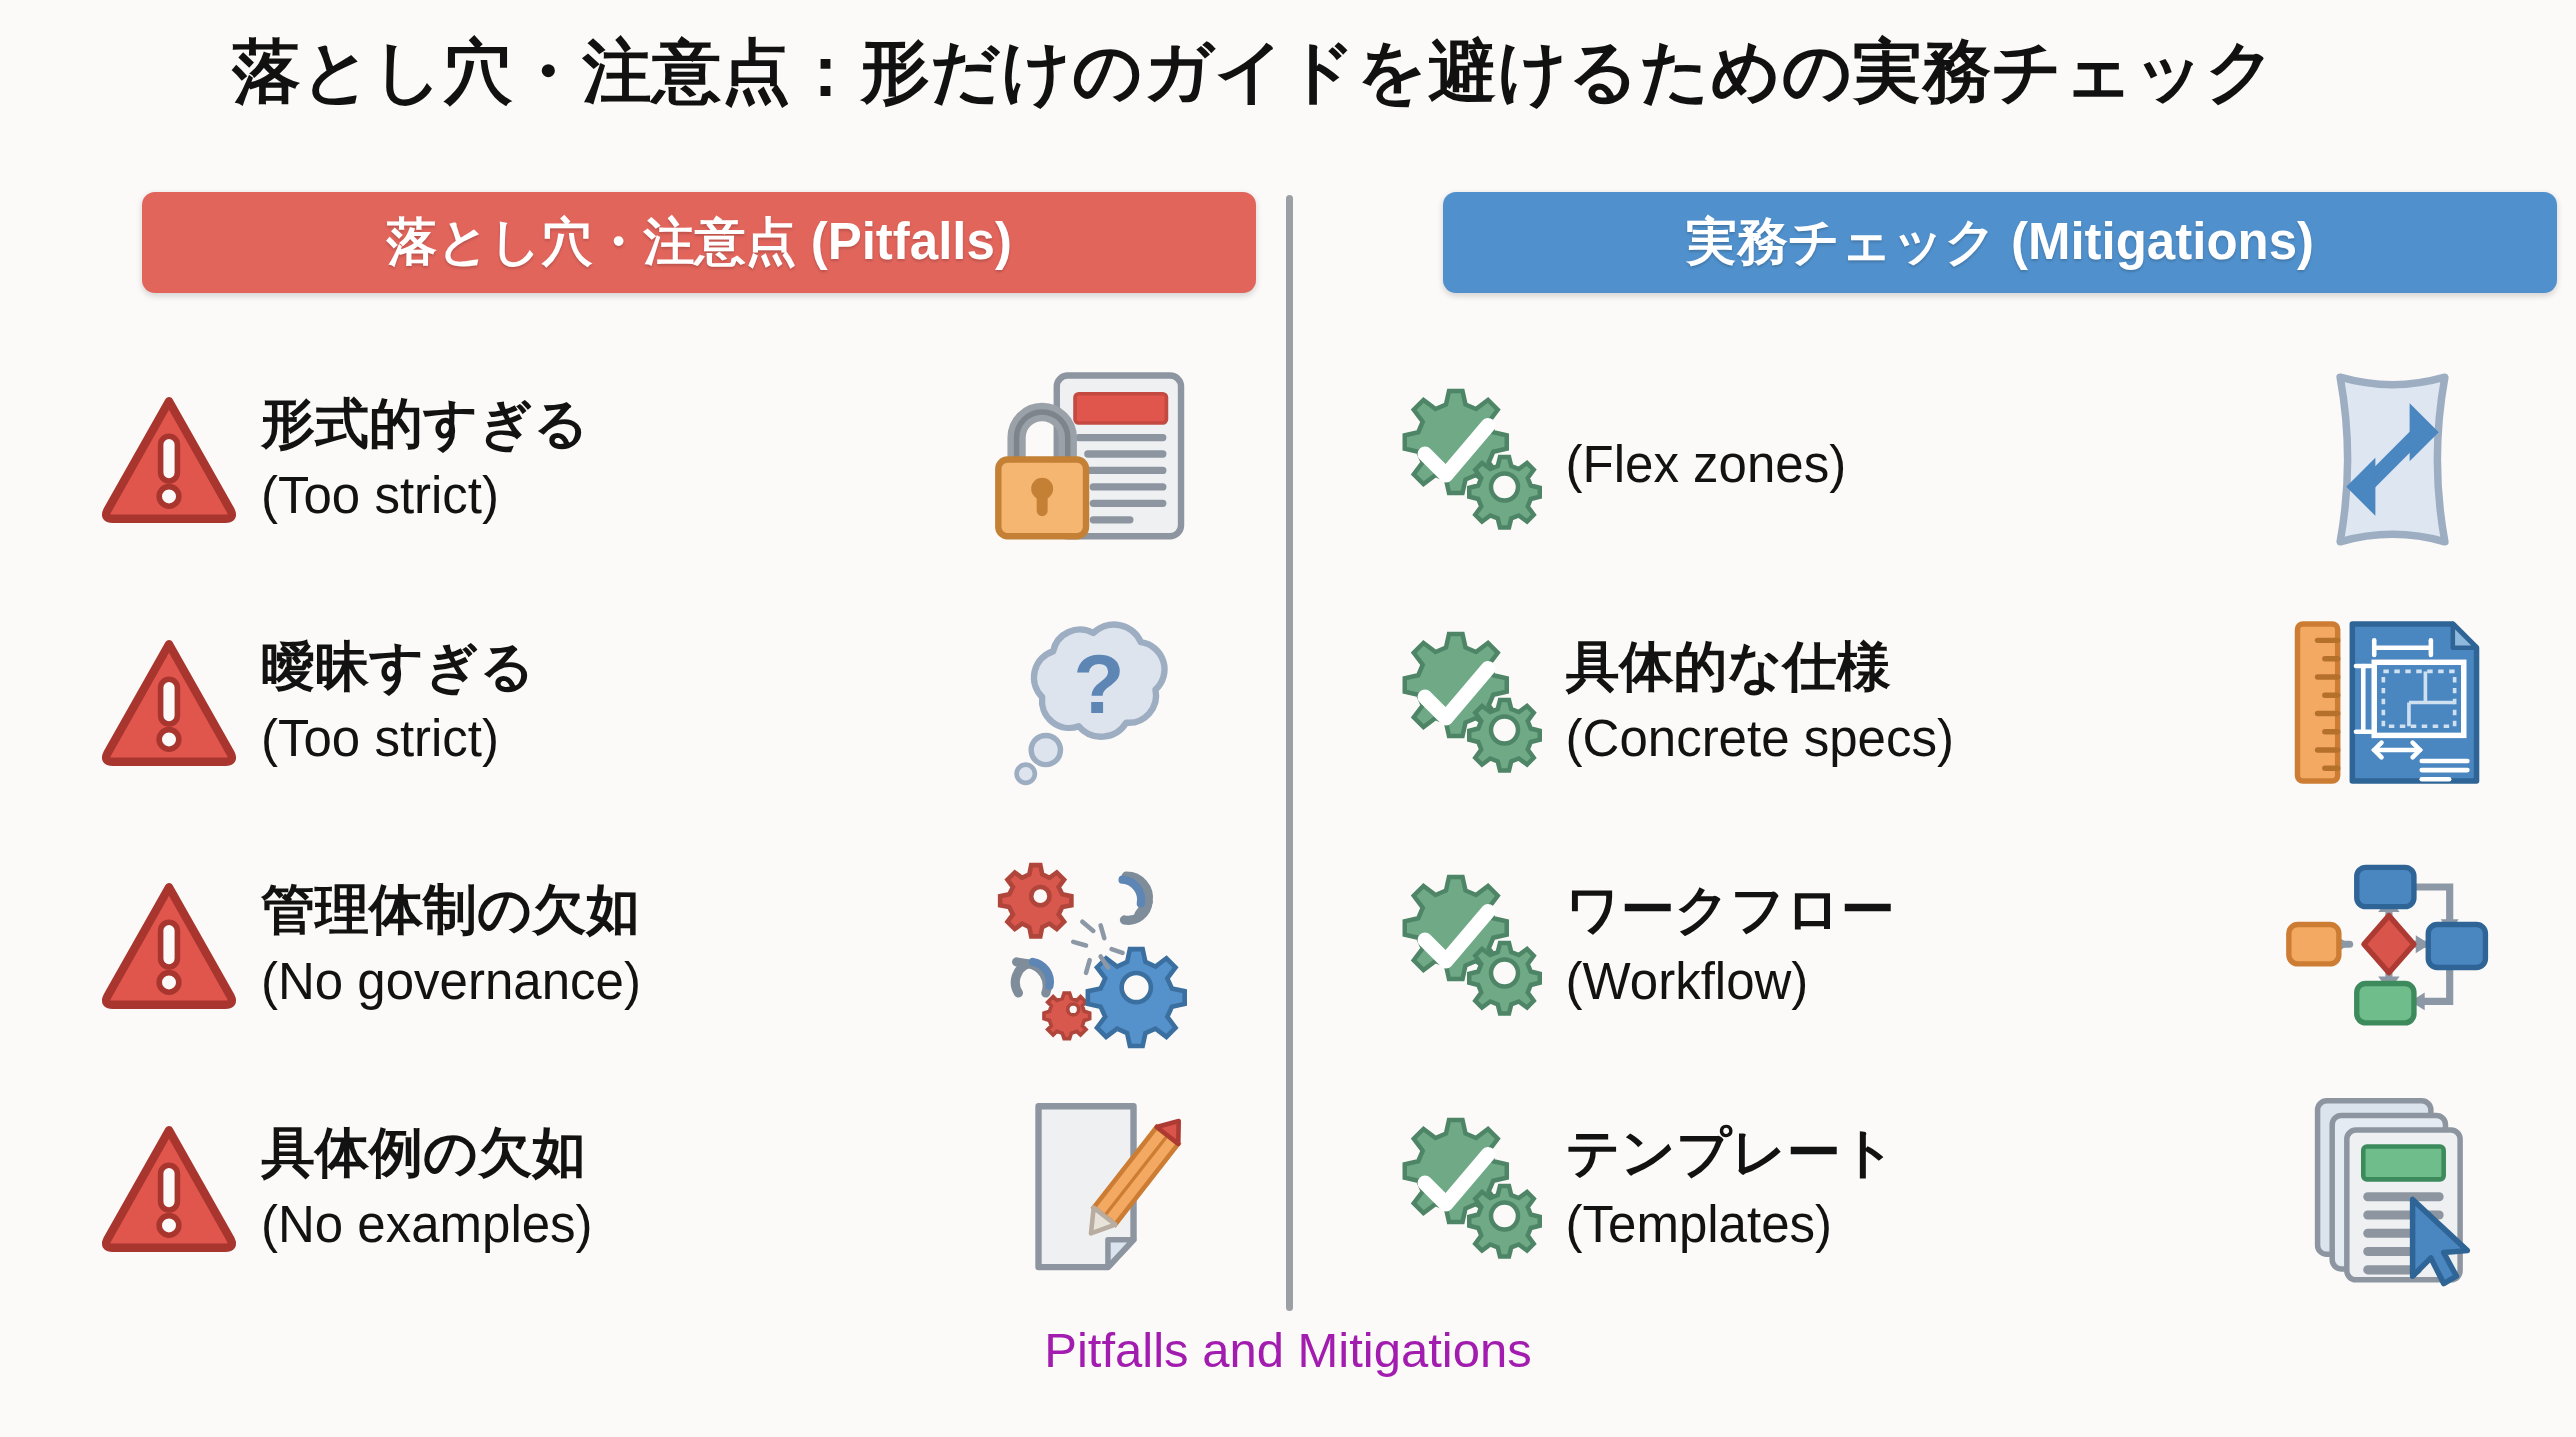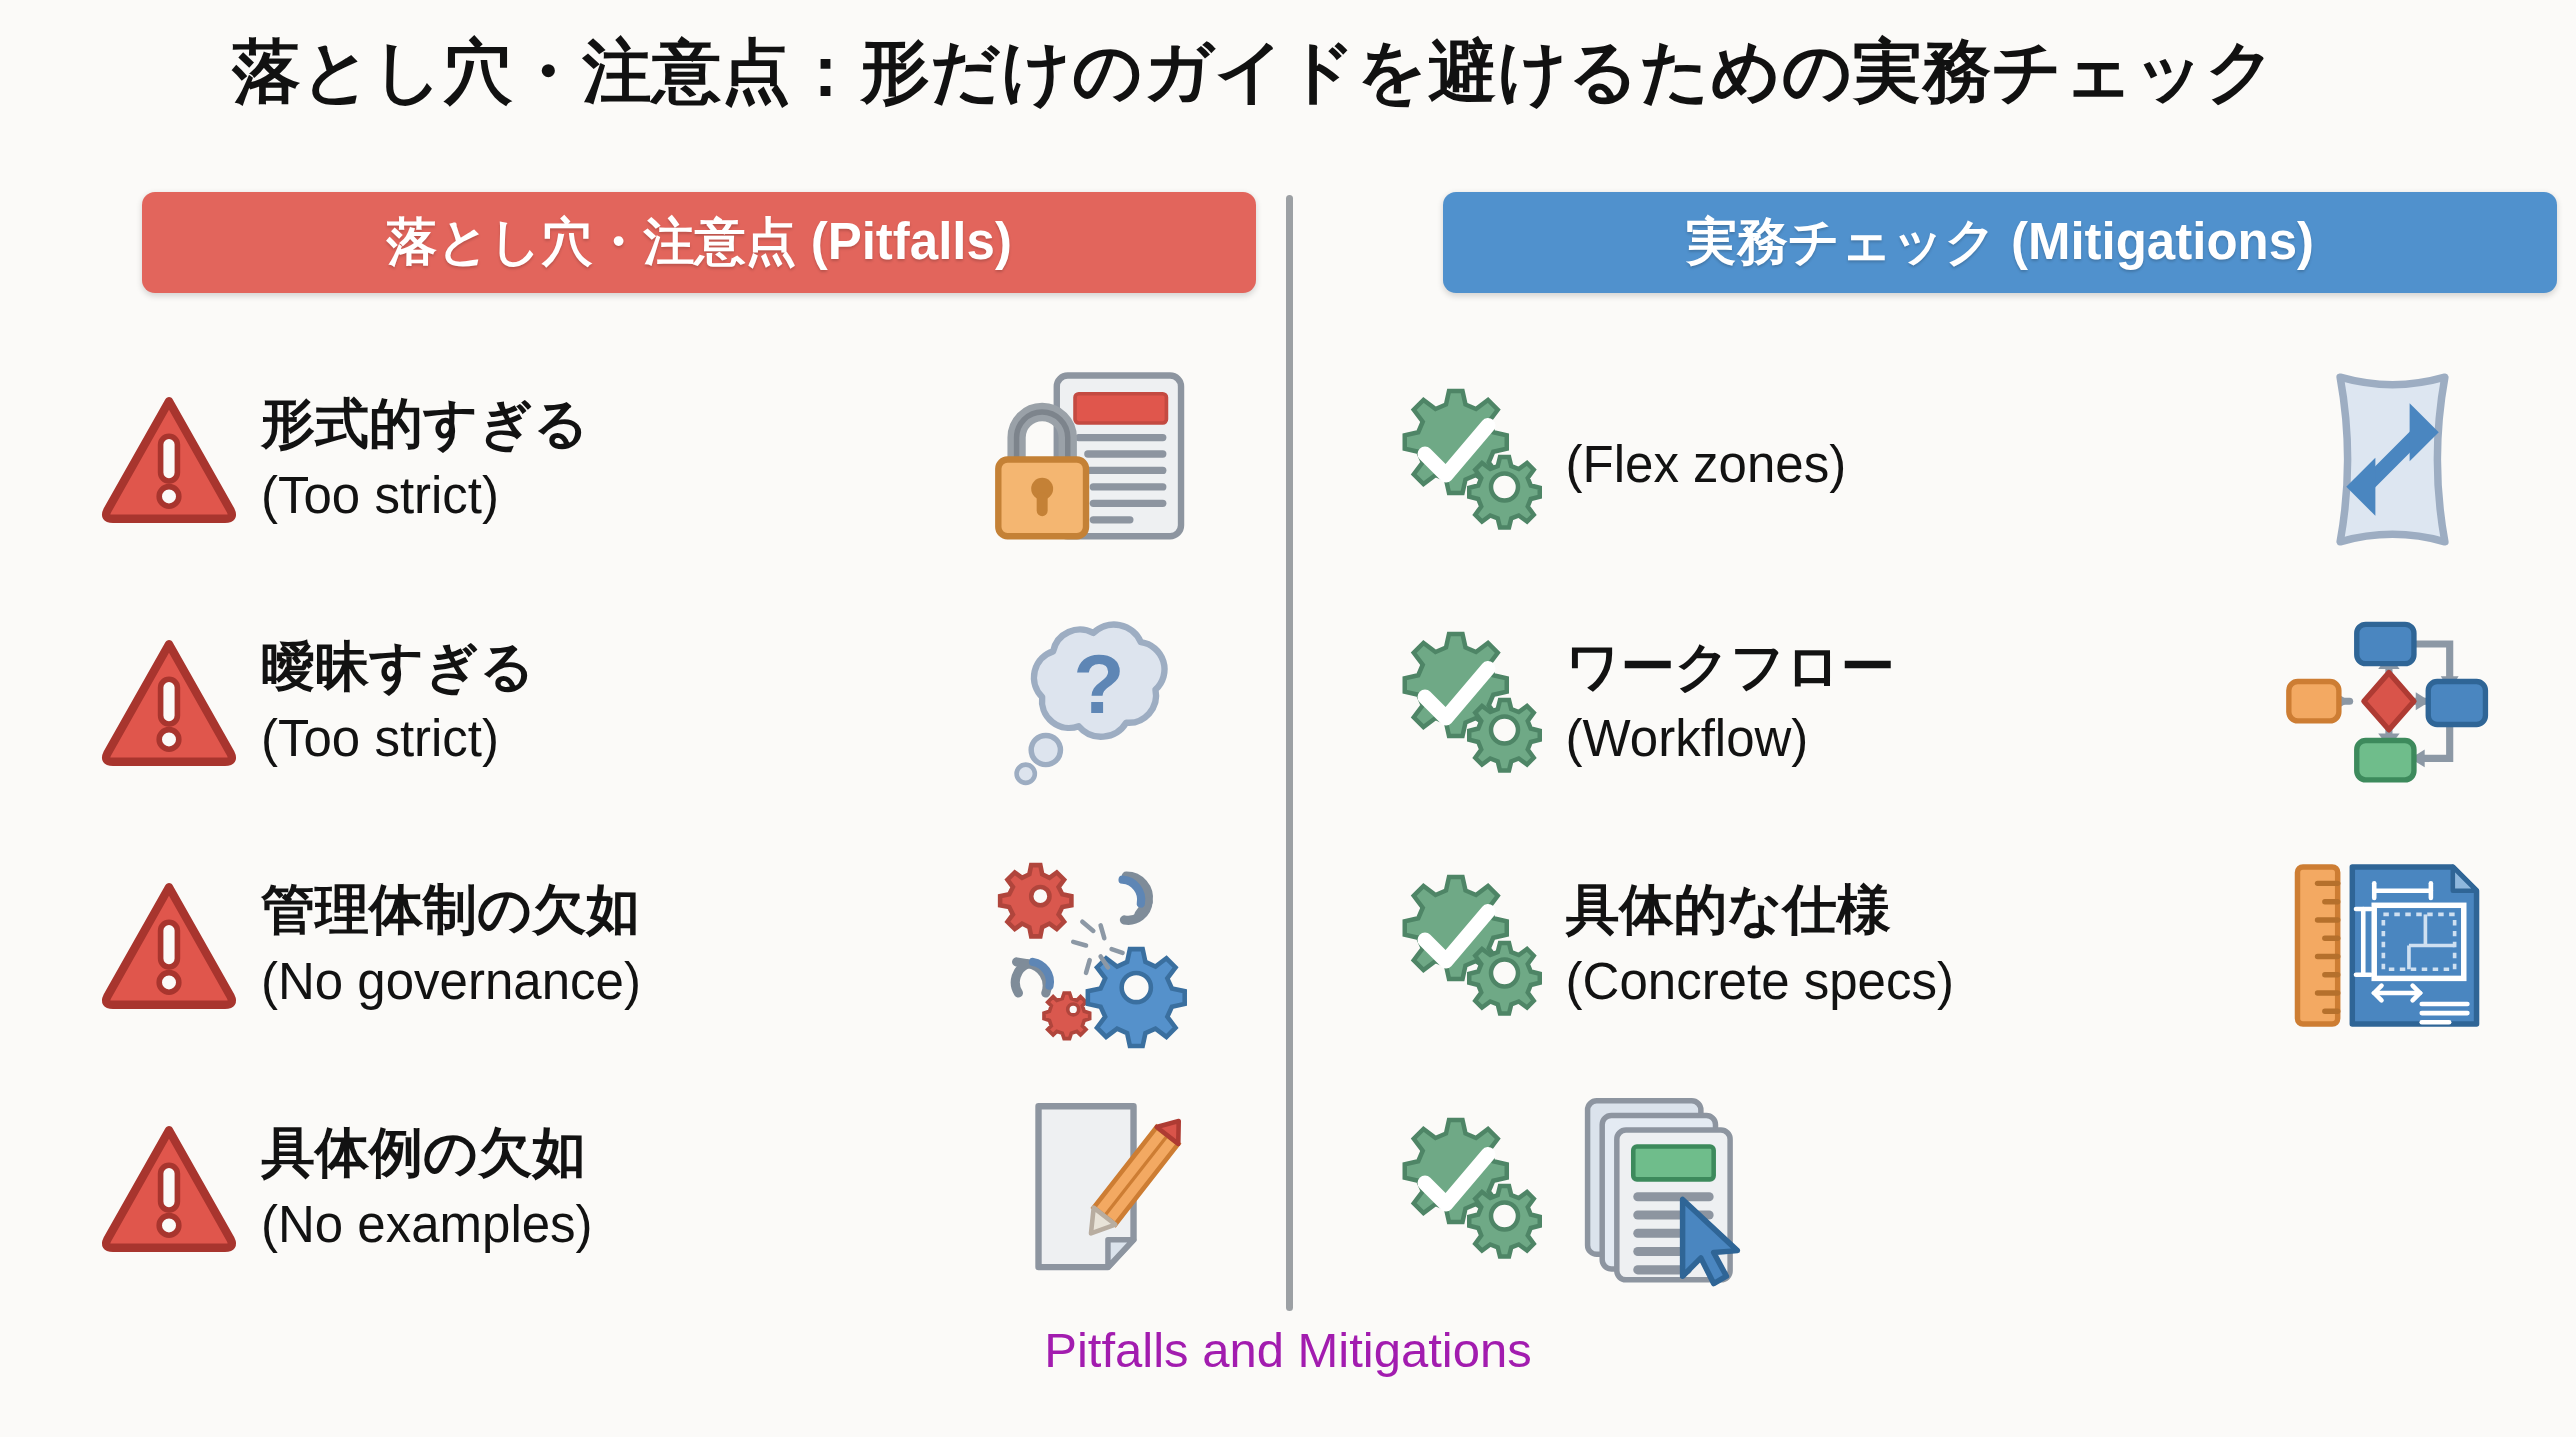--- a/index.html
+++ b/index.html
@@ -331,64 +331,20 @@
               <path d="M36 4 l9 0 2 9 7 3 8 -6 6.5 6.5 -6 8 3 7 9 2 0 9 -9 2 -3 7 6 8 -6.5 6.5 -8 -6 -7 3 -2 9 -9 0 -2 -9 -7 -3 -8 6 -6.5 -6.5 6 -8 -3 -7 -9 -2 0 -9 9 -2 3 -7 -6 -8 6.5 -6.5 8 6 7 -3 Z"></path>
             </g>
             <g fill="#6fa986" stroke="#4e8566" stroke-width="3">
               <path d="M70 48 l6 0 1.5 6 5 2 5.5 -4 4.5 4.5 -4 5.5 2 5 6 1.5 0 6 -6 1.5 -2 5 4 5.5 -4.5 4.5 -5.5 -4 -5 2 -1.5 6 -6 0 -1.5 -6 -5 -2 -5.5 4 -4.5 -4.5 4 -5.5 -2 -5 -6 -1.5 0 -6 6 -1.5 2 -5 -4 -5.5 4.5 -4.5 5.5 4 5 -2 Z"></path>
             </g>
             <circle cx="73" cy="68" r="9" fill="#fbfaf8" stroke="#4e8566" stroke-width="3"></circle>
             <path d="M20 46 L34 60 L62 27" fill="none" stroke="#ffffff" stroke-width="10" stroke-linecap="round" stroke-linejoin="round"></path>
           </svg>
         </div>
         <div class="row-text">
-          <div class="row-title">ワークフロー</div>
-          <div class="row-sub">(Workflow)</div>
-        </div>
-        <div class="row-art">
-          <svg width="215" height="168" viewBox="0 0 120 94">
-            <g stroke="#8c98a5" stroke-width="4" fill="none" stroke-linecap="round">
-              <path d="M64 14 H92 V36"></path>
-              <path d="M92 58 V78 H70"></path>
-              <line x1="29" y1="46" x2="36" y2="46"></line>
-              <line x1="58" y1="24" x2="58" y2="34"></line>
-              <line x1="58" y1="58" x2="58" y2="68"></line>
-              <line x1="72" y1="46" x2="79" y2="46"></line>
-            </g>
-            <g fill="#8c98a5">
-              <path d="M58 20 l-6 8 h12 Z"></path>
-              <path d="M58 72 l-6 -8 h12 Z"></path>
-              <path d="M36 46 l-8 -5 v10 Z"></path>
-              <path d="M81 46 l-8 -5 v10 Z"></path>
-              <path d="M92 40 l-5 -8 h10 Z"></path>
-              <path d="M70 78 l8 -5 v10 Z"></path>
-            </g>
-            <rect x="40" y="3" width="32" height="22" rx="5" fill="#4a86c0" stroke="#2f6596" stroke-width="3"></rect>
-            <rect x="80" y="35" width="32" height="24" rx="5" fill="#4a86c0" stroke="#2f6596" stroke-width="3"></rect>
-            <rect x="2" y="35" width="28" height="22" rx="5" fill="#f3a962" stroke="#cd7d33" stroke-width="3"></rect>
-            <rect x="40" y="68" width="32" height="22" rx="5" fill="#6fbd8b" stroke="#3d8a5c" stroke-width="3"></rect>
-            <path d="M58 30 L72 46 L58 62 L44 46 Z" fill="#d9544a" stroke="#ae3b33" stroke-width="3" stroke-linejoin="round"></path>
-          </svg>
-        </div>
-      </div>
-
-      <div class="row">
-        <div class="row-badge">
-          <svg width="150" height="150" viewBox="0 0 100 100">
-            <g fill="#6fa986" stroke="#4e8566" stroke-width="3">
-              <path d="M36 4 l9 0 2 9 7 3 8 -6 6.5 6.5 -6 8 3 7 9 2 0 9 -9 2 -3 7 6 8 -6.5 6.5 -8 -6 -7 3 -2 9 -9 0 -2 -9 -7 -3 -8 6 -6.5 -6.5 6 -8 -3 -7 -9 -2 0 -9 9 -2 3 -7 -6 -8 6.5 -6.5 8 6 7 -3 Z"></path>
-            </g>
-            <g fill="#6fa986" stroke="#4e8566" stroke-width="3">
-              <path d="M70 48 l6 0 1.5 6 5 2 5.5 -4 4.5 4.5 -4 5.5 2 5 6 1.5 0 6 -6 1.5 -2 5 4 5.5 -4.5 4.5 -5.5 -4 -5 2 -1.5 6 -6 0 -1.5 -6 -5 -2 -5.5 4 -4.5 -4.5 4 -5.5 -2 -5 -6 -1.5 0 -6 6 -1.5 2 -5 -4 -5.5 4.5 -4.5 5.5 4 5 -2 Z"></path>
-            </g>
-            <circle cx="73" cy="68" r="9" fill="#fbfaf8" stroke="#4e8566" stroke-width="3"></circle>
-            <path d="M20 46 L34 60 L62 27" fill="none" stroke="#ffffff" stroke-width="10" stroke-linecap="round" stroke-linejoin="round"></path>
-          </svg>
-        </div>
-        <div class="row-text">
           <div class="row-title">具体的な仕様</div>
           <div class="row-sub">(Concrete specs)</div>
         </div>
         <div class="row-art">
           <svg width="201" height="187" viewBox="0 0 110 100">
             <rect x="3" y="7" width="22" height="86" rx="3" fill="#f3a962" stroke="#cd7d33" stroke-width="3"></rect>
             <g stroke="#b5702c" stroke-width="3" stroke-linecap="round">
               <line x1="14" y1="16" x2="25" y2="16"></line>
               <line x1="18" y1="26" x2="25" y2="26"></line>
               <line x1="14" y1="36" x2="25" y2="36"></line>
@@ -433,20 +389,68 @@
             <g fill="#6fa986" stroke="#4e8566" stroke-width="3">
               <path d="M36 4 l9 0 2 9 7 3 8 -6 6.5 6.5 -6 8 3 7 9 2 0 9 -9 2 -3 7 6 8 -6.5 6.5 -8 -6 -7 3 -2 9 -9 0 -2 -9 -7 -3 -8 6 -6.5 -6.5 6 -8 -3 -7 -9 -2 0 -9 9 -2 3 -7 -6 -8 6.5 -6.5 8 6 7 -3 Z"></path>
             </g>
             <g fill="#6fa986" stroke="#4e8566" stroke-width="3">
               <path d="M70 48 l6 0 1.5 6 5 2 5.5 -4 4.5 4.5 -4 5.5 2 5 6 1.5 0 6 -6 1.5 -2 5 4 5.5 -4.5 4.5 -5.5 -4 -5 2 -1.5 6 -6 0 -1.5 -6 -5 -2 -5.5 4 -4.5 -4.5 4 -5.5 -2 -5 -6 -1.5 0 -6 6 -1.5 2 -5 -4 -5.5 4.5 -4.5 5.5 4 5 -2 Z"></path>
             </g>
             <circle cx="73" cy="68" r="9" fill="#fbfaf8" stroke="#4e8566" stroke-width="3"></circle>
             <path d="M20 46 L34 60 L62 27" fill="none" stroke="#ffffff" stroke-width="10" stroke-linecap="round" stroke-linejoin="round"></path>
           </svg>
         </div>
+        <div class="row-text">
+          <div class="row-title">ワークフロー</div>
+          <div class="row-sub">(Workflow)</div>
+        </div>
+        <div class="row-art">
+          <svg width="215" height="168" viewBox="0 0 120 94">
+            <g stroke="#8c98a5" stroke-width="4" fill="none" stroke-linecap="round">
+              <path d="M64 14 H92 V36"></path>
+              <path d="M92 58 V78 H70"></path>
+              <line x1="29" y1="46" x2="36" y2="46"></line>
+              <line x1="58" y1="24" x2="58" y2="34"></line>
+              <line x1="58" y1="58" x2="58" y2="68"></line>
+              <line x1="72" y1="46" x2="79" y2="46"></line>
+            </g>
+            <g fill="#8c98a5">
+              <path d="M58 20 l-6 8 h12 Z"></path>
+              <path d="M58 72 l-6 -8 h12 Z"></path>
+              <path d="M36 46 l-8 -5 v10 Z"></path>
+              <path d="M81 46 l-8 -5 v10 Z"></path>
+              <path d="M92 40 l-5 -8 h10 Z"></path>
+              <path d="M70 78 l8 -5 v10 Z"></path>
+            </g>
+            <rect x="40" y="3" width="32" height="22" rx="5" fill="#4a86c0" stroke="#2f6596" stroke-width="3"></rect>
+            <rect x="80" y="35" width="32" height="24" rx="5" fill="#4a86c0" stroke="#2f6596" stroke-width="3"></rect>
+            <rect x="2" y="35" width="28" height="22" rx="5" fill="#f3a962" stroke="#cd7d33" stroke-width="3"></rect>
+            <rect x="40" y="68" width="32" height="22" rx="5" fill="#6fbd8b" stroke="#3d8a5c" stroke-width="3"></rect>
+            <path d="M58 30 L72 46 L58 62 L44 46 Z" fill="#d9544a" stroke="#ae3b33" stroke-width="3" stroke-linejoin="round"></path>
+          </svg>
+        </div>
+      </div>
+
+      <div class="row">
+        <div class="row-badge">
+          <svg width="150" height="150" viewBox="0 0 100 100">
+            <g fill="#6fa986" stroke="#4e8566" stroke-width="3">
+              <path d="M36 4 l9 0 2 9 7 3 8 -6 6.5 6.5 -6 8 3 7 9 2 0 9 -9 2 -3 7 6 8 -6.5 6.5 -8 -6 -7 3 -2 9 -9 0 -2 -9 -7 -3 -8 6 -6.5 -6.5 6 -8 -3 -7 -9 -2 0 -9 9 -2 3 -7 -6 -8 6.5 -6.5 8 6 7 -3 Z"></path>
+            </g>
+            <g fill="#6fa986" stroke="#4e8566" stroke-width="3">
+              <path d="M70 48 l6 0 1.5 6 5 2 5.5 -4 4.5 4.5 -4 5.5 2 5 6 1.5 0 6 -6 1.5 -2 5 4 5.5 -4.5 4.5 -5.5 -4 -5 2 -1.5 6 -6 0 -1.5 -6 -5 -2 -5.5 4 -4.5 -4.5 4 -5.5 -2 -5 -6 -1.5 0 -6 6 -1.5 2 -5 -4 -5.5 4.5 -4.5 5.5 4 5 -2 Z"></path>
+            </g>
+            <circle cx="73" cy="68" r="9" fill="#fbfaf8" stroke="#4e8566" stroke-width="3"></circle>
+            <path d="M20 46 L34 60 L62 27" fill="none" stroke="#ffffff" stroke-width="10" stroke-linecap="round" stroke-linejoin="round"></path>
+          </svg>
+        </div>
+        <div class="row-text">
+          <div class="row-title">テンプレート</div>
+          <div class="row-sub">(Templates)</div>
+        </div>
         <div class="row-art">
           <svg width="201" height="197" viewBox="0 0 110 104">
             <rect x="14" y="4" width="62" height="84" rx="5" fill="#dbe3ec" stroke="#8d95a0" stroke-width="3"></rect>
             <rect x="22" y="12" width="62" height="84" rx="5" fill="#e4ebf3" stroke="#8d95a0" stroke-width="3"></rect>
             <rect x="30" y="20" width="62" height="82" rx="5" fill="#eef0f2" stroke="#8d95a0" stroke-width="3"></rect>
             <rect x="39" y="29" width="44" height="18" rx="2" fill="#6fbd8b" stroke="#3d8a5c" stroke-width="2.5"></rect>
             <g fill="#8d95a0">
               <rect x="39" y="54" width="44" height="5" rx="2.5"></rect>
               <rect x="39" y="64" width="44" height="5" rx="2.5"></rect>
               <rect x="39" y="74" width="44" height="5" rx="2.5"></rect>

